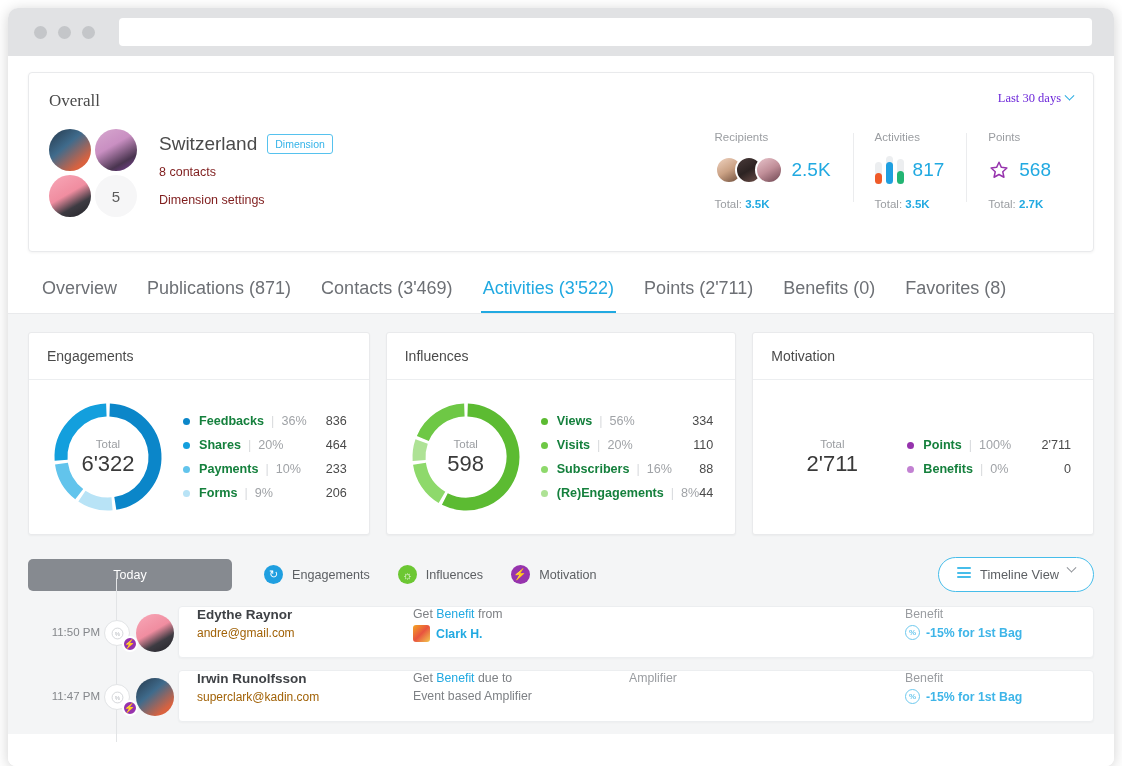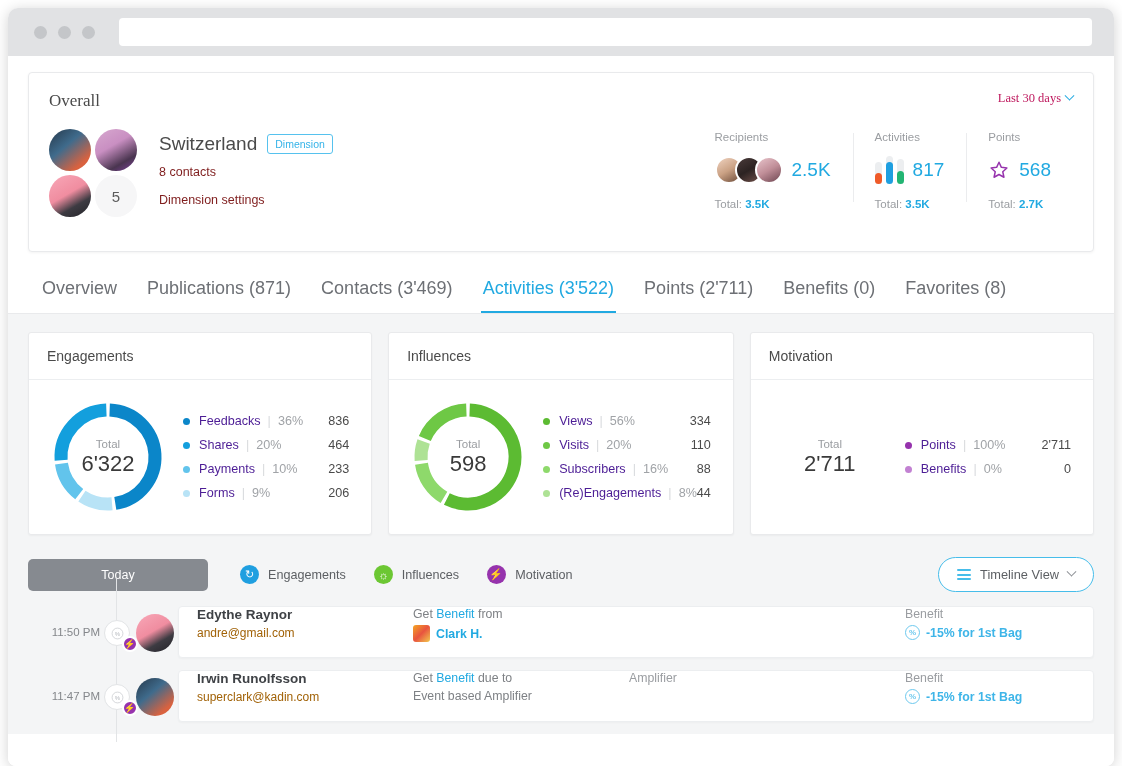--- a/index.html
+++ b/index.html
@@ -39,21 +39,21 @@
     background: #fff;
     border: 1px solid #e9eaec;
     border-radius: 4px;
     box-shadow: 0 1px 3px rgba(0,0,0,0.05);
     padding: 18px 20px 16px 20px;
     position: relative;
     height: 180px;
   }
   .overall-head { display: flex; justify-content: space-between; align-items: flex-start; font-family: Liberation Serif, serif; }
   .overall-title { font-size: 17px; color: #4a4a4a; font-weight: 400; }
-  .range { color: #be185d; font-size: 12.5px; cursor: pointer; display: flex; align-items: center; gap: 5px;}
+  .range { color: #6d28d9; font-size: 12.5px; cursor: pointer; display: flex; align-items: center; gap: 5px;}
   .chev { display:inline-block; width:7px; height:7px; border-right:1.6px solid #21a9e1; border-bottom:1.6px solid #21a9e1; transform: rotate(45deg) translate(-2px,-2px);}
 
   .overall-body { display: flex; margin-top: 18px; }
 
   .avatars { width: 92px; height: 90px; position: relative; flex: 0 0 92px; }
   .av { position: absolute; width: 42px; height: 42px; border-radius: 50%; overflow: hidden; }
   .av1 { left: 0; top: 0; }
   .av2 { left: 46px; top: 0; }
   .av3 { left: 0; top: 46px; }
   .avcount {
@@ -126,39 +126,39 @@
   .donut-center {
     position: absolute; inset: 0; display: flex; flex-direction: column;
     align-items: center; justify-content: center;
   }
   .donut-total { font-size: 11.5px; color: #9a9da1; margin-bottom: 1px; }
   .donut-num { font-size: 22px; color: #3a3a3a; }
 
   .legend { flex: 1; padding-left: 10px; }
   .lrow { display: flex; align-items: center; margin: 10px 0; font-size: 12.6px; }
   .ldot { width: 7px; height: 7px; border-radius: 50%; margin-right: 9px; flex: 0 0 7px; }
-  .lname { color: #4c1d95; }
+  .lname { color: #15803d; font-weight: bold; }
   .lsep { color: #d8dadd; margin: 0 7px; }
   .lpct { color: #a0a3a7; }
   .lval { margin-left: auto; color: #4a4a4a; padding-right: 6px; }
 
   
   .tl-toolbar { display: flex; align-items: center; margin-top: 22px; position: relative; }
   .today-pill {
     background: #868a90; color: #fff; font-size: 12.5px;
-    padding: 9px 0; width: 180px; text-align: center; border-radius: 5px;
+    padding: 9px 0; width: 204px; text-align: center; border-radius: 5px;
     cursor: pointer;
   }
   .tl-legend { display: flex; gap: 28px; margin-left: 32px; }
   .tlg { display: flex; align-items: center; gap: 9px; font-size: 12.6px; color: #5c5f63; }
   .tlg-icon { width: 19px; height: 19px; border-radius: 50%; display:flex;align-items:center;justify-content:center;color:#fff;font-size:11px;}
   .view-btn {
     margin-left: auto; border: 1px solid #46bdea; border-radius: 20px;
     color: #5c5f63; font-size: 12.8px; padding: 9px 18px;
-    display: flex; align-items: center; gap: 9px; cursor: pointer; background:#fff;
+    display: flex; gap: 9px; cursor: pointer; background:#fff;
   }
   .burger { display:flex; flex-direction:column; gap:2.5px; }
   .burger i { display:block; width:14px; height:2px; background:#46bdea; border-radius:1px;}
 
   
   .timeline { position: relative; margin-top: 14px; }
   .tl-line { position: absolute; left: 88px; top: -28px; bottom: -20px; width: 1px; background: #e2e4e6; }
 
   .tl-row { display: flex; align-items: center; margin-bottom: 12px; position: relative; }
   .tl-time { width: 72px; text-align: right; font-size: 11.5px; color: #84878b; flex:0 0 72px;}

